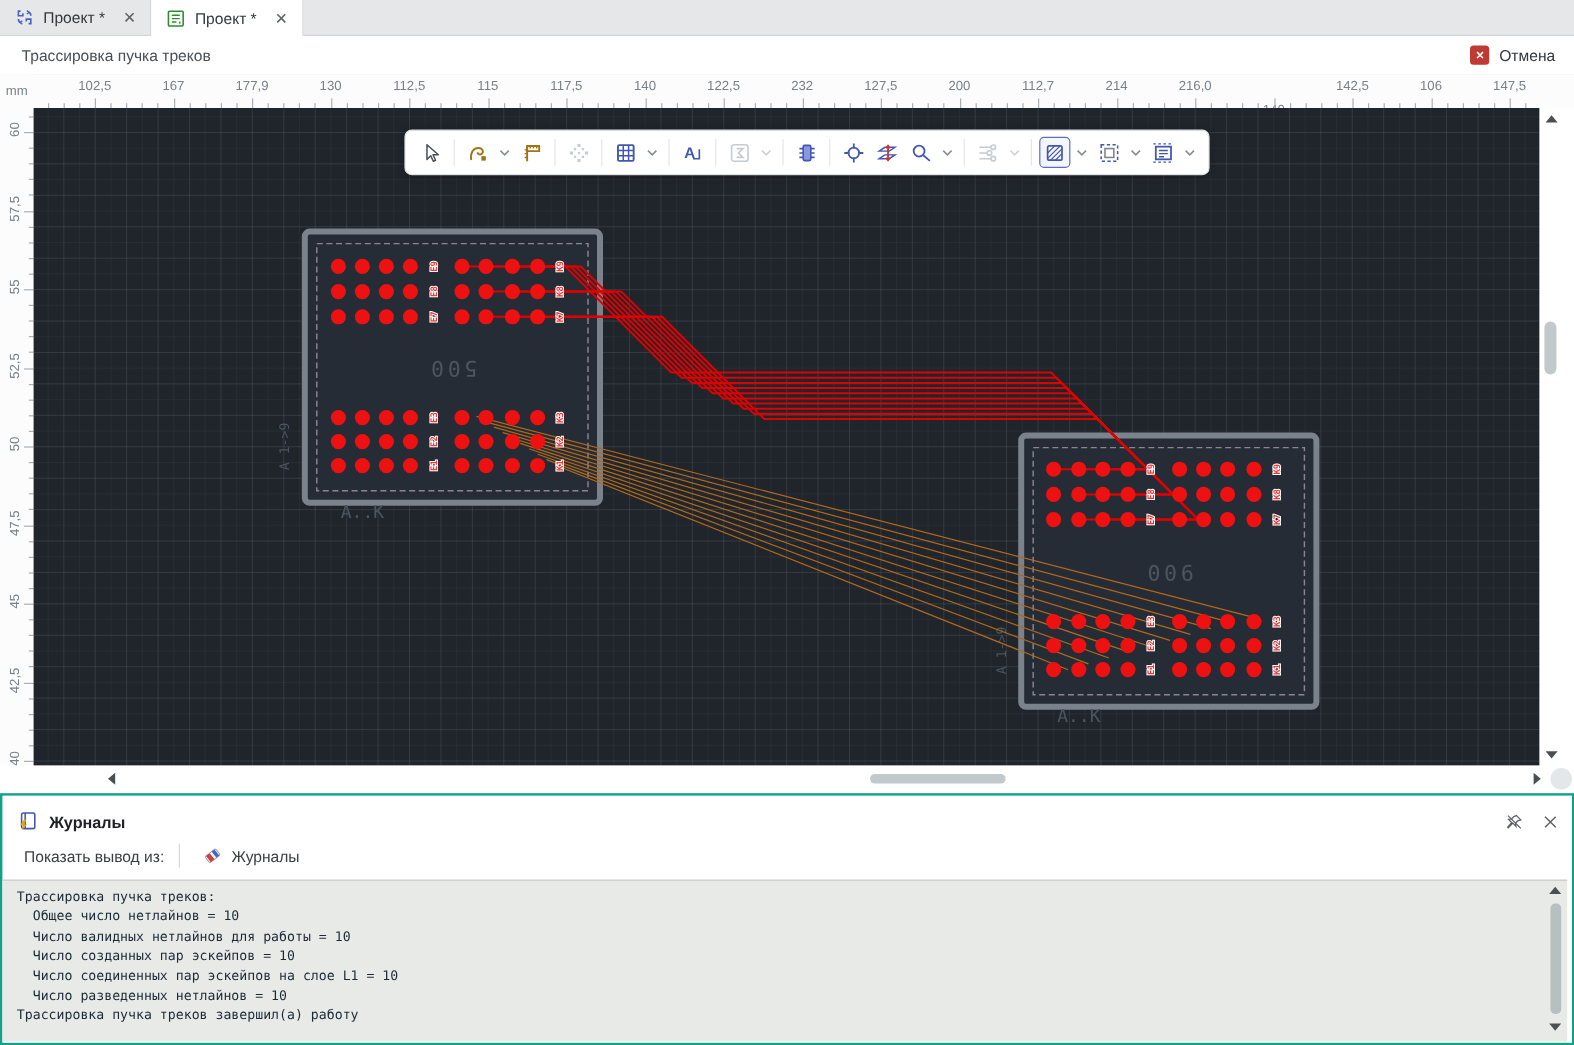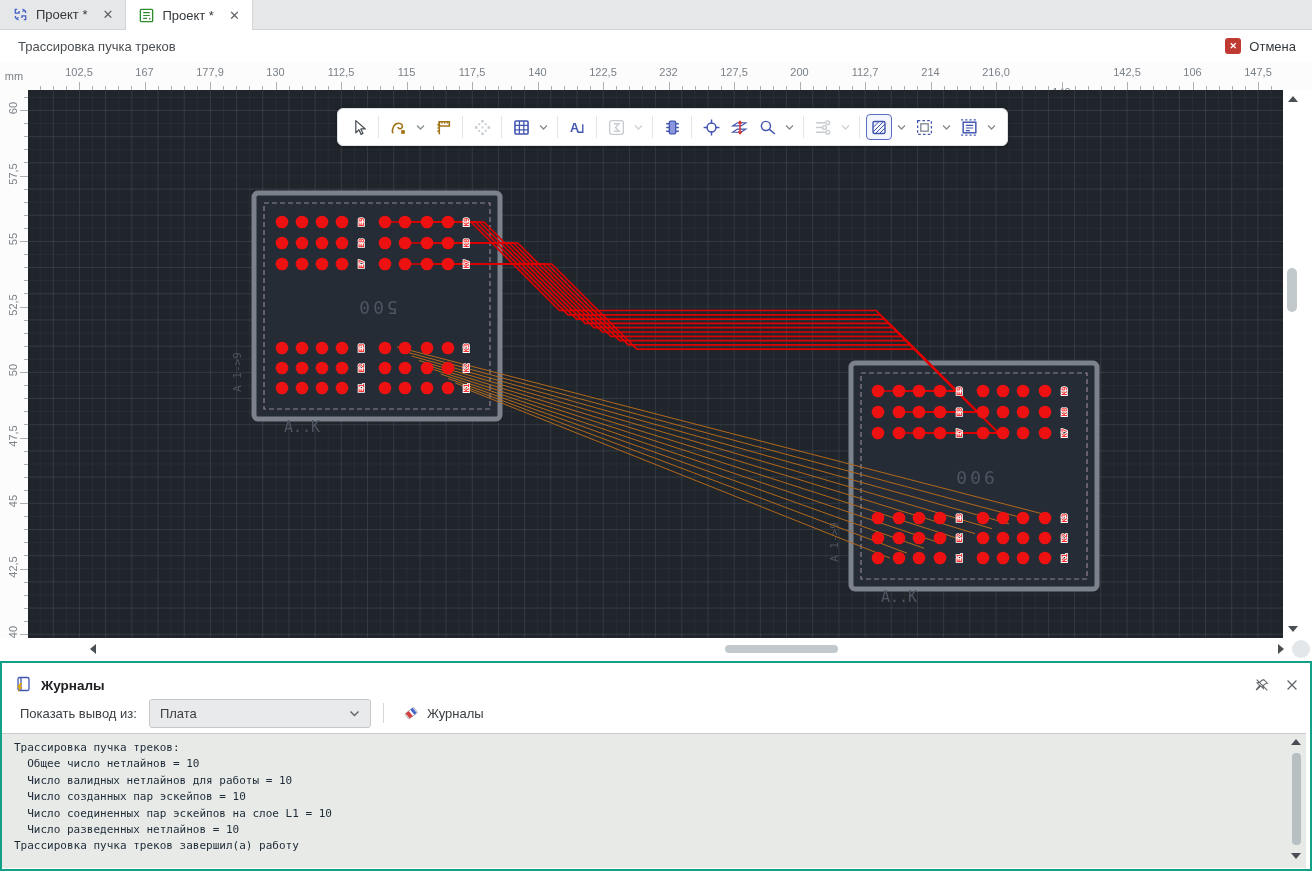--- a/index.html
+++ b/index.html
@@ -640,28 +640,20 @@
         </span>
         <span style="width:16px;height:16px;">
           <svg viewBox="0 0 18 18" stroke="#5f6368" stroke-width="1.4">
               <path d="M4 4l10 10M14 4L4 14"></path>
             </svg>
         </span>
       </span>
     </div>
     <div id="log-controls">
       <span id="log-source-label">Показать вывод из:</span>
-      <div id="log-source-select">
-        <span>Плата</span>
-        <span class="chevd">
-          <svg width="11" height="8" viewBox="0 0 11 8" fill="none">
-              <path d="M1.5 1.5l4 4 4-4" stroke="#5f6368" stroke-width="1.4"></path>
-            </svg>
-        </span>
-      </div>
       <span class="csep"></span>
       <button id="clear-btn">
         <span style="width:18px;height:18px;">
           <svg viewBox="0 0 18 18">
             <g transform="rotate(-38 9 9)">
               <rect x="3.5" y="6" width="11" height="6.5" rx="1" fill="#fff" stroke="#9aa0a6" stroke-width="0.8"></rect>
               <path d="M4.5 6h4v6.5h-4z" fill="#d04040"></path>
               <path d="M10.5 6h3v6.5h-3z" fill="#4763c8"></path>
             </g>
           </svg>

